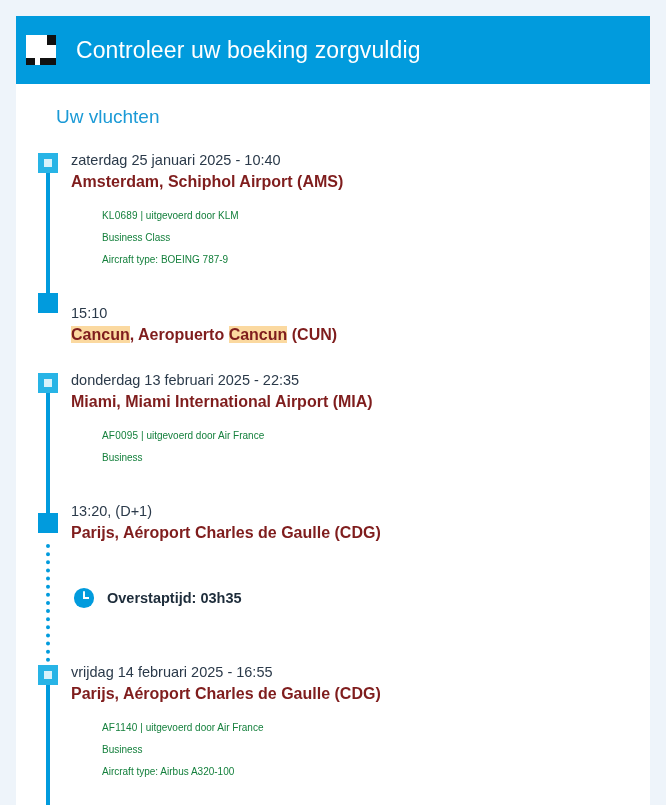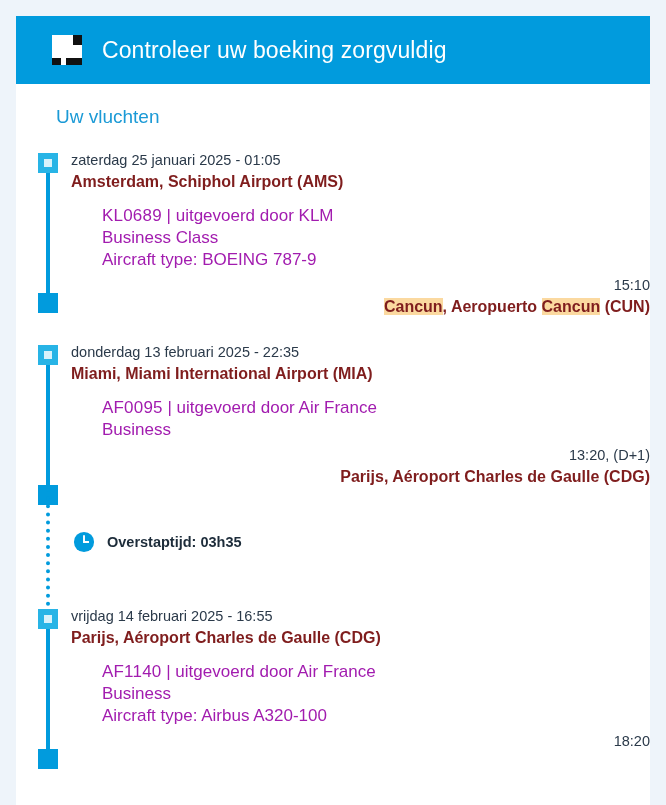--- a/index.html
+++ b/index.html
@@ -22,21 +22,21 @@
     min-height: 789px;
     background: #ffffff;
   }
 
   
   .header {
     height: 68px;
     background: #019bdd;
     display: flex;
     align-items: center;
-    padding: 0 0 0 32px;
+    padding: 0 0 0 6px;
     box-sizing: border-box;
   }
   .header-icon {
     width: 36px;
     height: 34px;
     position: relative;
     flex: 0 0 auto;
     margin-right: 18px;
   }
   .header-icon .sheet {
@@ -143,31 +143,30 @@
   .row-place {
     color: #7f1d1d;
     font-size: 16px;
     font-weight: bold;
     line-height: 22px;
   }
   .detail {
     margin: 12px 0 0 31px;
   }
   .detail-line {
-    color: #a21caf;
-    font-size: 17px;
+    color: #15803d;
+    font-size: 10px;
     line-height: 22px;
   }
   .flightno {
     letter-spacing: 0.2px;
   }
 
   .arrive-block {
-    margin-top: 4px;
-    text-align: right;
+    margin-top: 32px;
   }
 
   .hl {
     background: #fbd9a0;
   }
 
   
   .layover {
     position: relative;
     height: 118px;
@@ -211,21 +210,21 @@
 
     <h2 class="section-title">Uw vluchten</h2>
 
     <div class="timeline">
 
       <div class="seg">
         <div class="rail" style="top:10px;height:145px;"></div>
         <div class="marker depart" style="top:3px;"></div>
         <div class="marker arrive" style="top:143px;"></div>
 
-        <div class="row-date">zaterdag 25 januari 2025 - 01:05</div>
+        <div class="row-date">zaterdag 25 januari 2025 - 10:40</div>
         <div class="row-place">Amsterdam, Schiphol Airport (AMS)</div>
 
         <div class="detail">
           <div class="detail-line">
             <span class="flightno">KL0689</span>
             <span>| uitgevoerd door KLM</span>
           </div>
           <div class="detail-line">Business Class</div>
           <div class="detail-line">Aircraft type: BOEING 787-9</div>
         </div>

